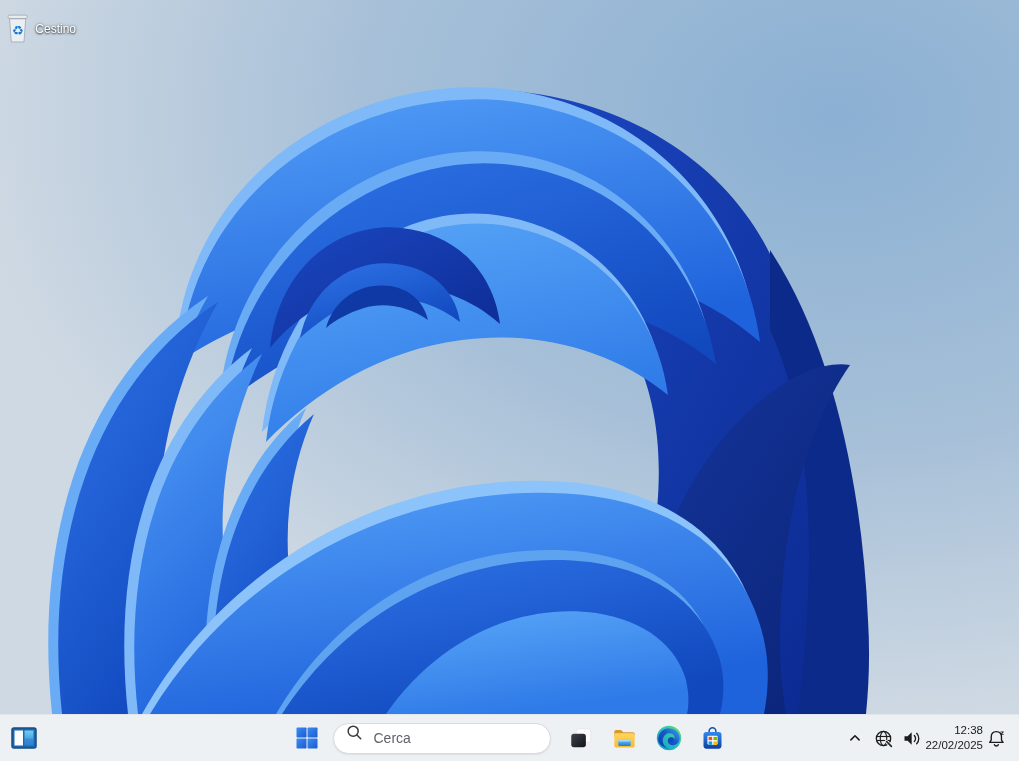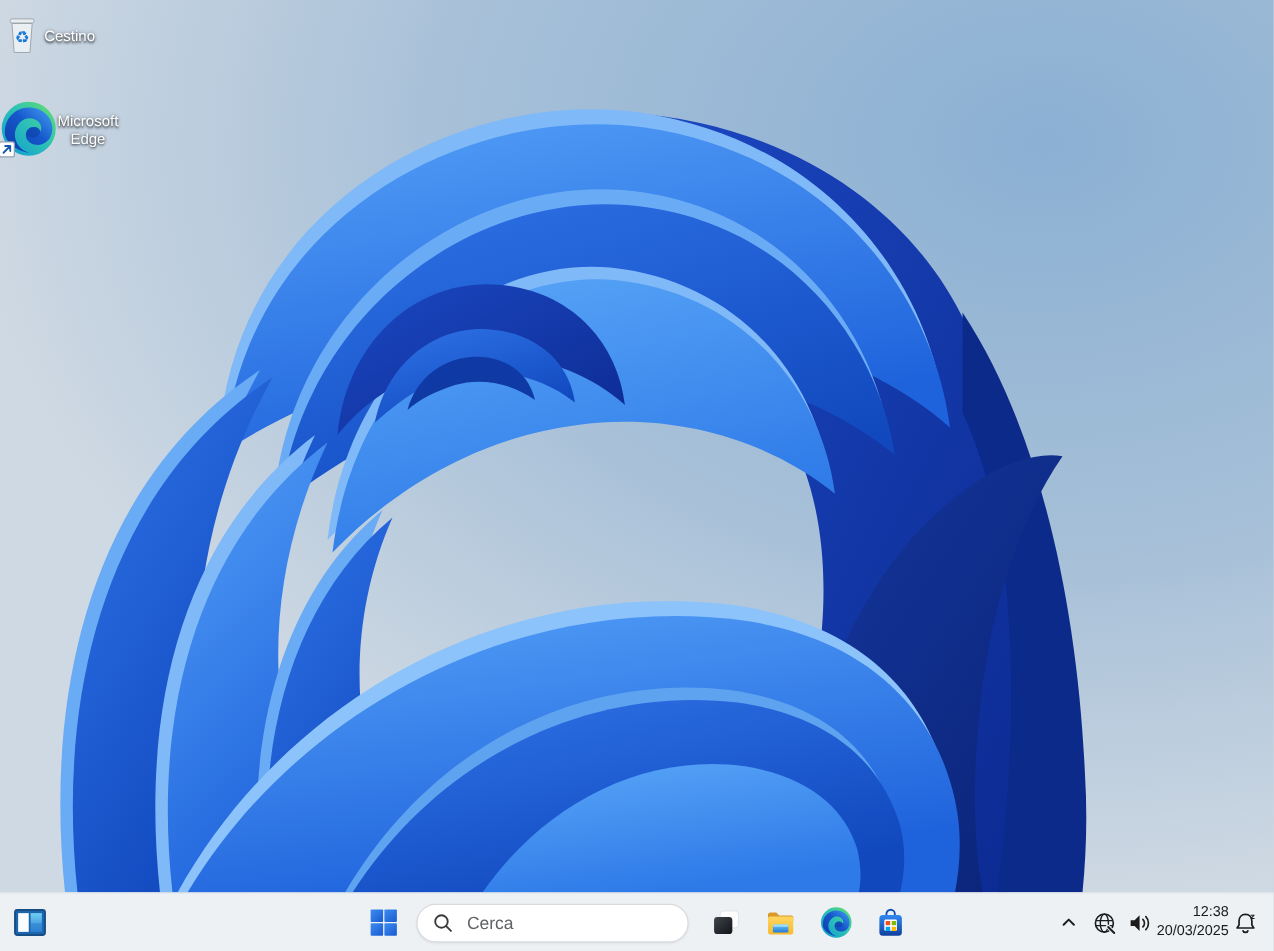--- a/index.html
+++ b/index.html
@@ -48,21 +48,21 @@
   .tb-center {
     position:absolute; left:50%; top:50%; transform:translate(-50%,-50%);
     display:flex; align-items:center;
   }
   .tb-app {
     width:40px; height:40px; display:flex; align-items:center; justify-content:center;
     border-radius:6px; flex:0 0 auto;
   }
   .tb-app + .tb-app { margin-left:4px; }
   .search-box {
-    display:flex; align-items:center;
+    display:flex; 
     width:218px; height:31px; margin:0 10px 0 6px; padding:0 12px;
     background:#ffffff; border:1px solid #d8dadd; border-radius:17px;
     box-shadow:0 1px 2px rgba(0,0,0,.07);
   }
   .search-box input {
     flex:1; border:none; outline:none; background:transparent;
     font-size:14px; color:#333; margin-left:9px; min-width:0; font-family:inherit;
   }
   .search-box input::placeholder { color:#5f6267; }
   .tb-right {
@@ -253,33 +253,20 @@
              C 689,694 689,704 687,714 Z" fill="url(#pBright2)"></path>
   </svg>
 
   <div class="desktop-icons">
     <div class="desktop-icon">
       <svg width="42" height="42" viewBox="0 0 48 48">
         <use href="#binLogo"></use>
       </svg>
       <div class="icon-label">Cestino</div>
     </div>
-    <div class="desktop-icon">
-      <div class="edge-wrap">
-        <svg width="46" height="46" viewBox="0 0 100 100">
-          <use href="#edgeLogo"></use>
-        </svg>
-        <span class="shortcut-badge">
-          <svg width="9" height="9" viewBox="0 0 10 10">
-            <path d="M2,8 L8,2 M3.5,2 H8 V6.5" fill="none" stroke="#1557b0" stroke-width="1.6" stroke-linecap="round" stroke-linejoin="round"></path>
-          </svg>
-        </span>
-      </div>
-      <div class="icon-label">Microsoft Edge</div>
-    </div>
   </div>
 
   <div class="taskbar">
 
     <button class="tb-left">
       <svg width="26" height="22" viewBox="0 0 26 22">
         <rect x="1" y="1" width="24" height="20" rx="2" fill="#1d66ae" stroke="#164e86" stroke-width="1.5"></rect>
         <rect x="3.5" y="3.5" width="8.5" height="15" fill="#fbfcfd"></rect>
         <rect x="13.5" y="3.5" width="9" height="15" fill="url(#gwid)"></rect>
         <rect x="13.5" y="11.5" width="9" height="7" fill="#2e7fd0" opacity="0.55"></rect>
@@ -341,21 +328,21 @@
       </button>
       <button class="tray-btn">
         <svg width="21" height="21" viewBox="0 0 24 24">
           <path d="M4,9.3 v5.4 h3.6 l4.6,4.5 v-14.4 l-4.6,4.5 Z" fill="#1c1c1c"></path>
           <path d="M15.2,8.6 c1.9,1.9 1.9,5 0,6.9" fill="none" stroke="#1c1c1c" stroke-width="1.5" stroke-linecap="round"></path>
           <path d="M17.9,6.1 c3.2,3.2 3.2,8.7 0,11.9" fill="none" stroke="#1c1c1c" stroke-width="1.5" stroke-linecap="round"></path>
         </svg>
       </button>
       <button class="clock">
         <span>12:38</span>
-        <span>20/03/2025</span>
+        <span>22/02/2025</span>
       </button>
       <button class="tray-btn">
         <svg width="22" height="22" viewBox="0 0 24 24">
           <path d="M11.3,5 c-3.4,0 -5.6,2.4 -5.6,5.8 v3.4 l-1.7,2.6 h14.6 l-1.7,-2.6 v-3.4 c0,-3.4 -2.2,-5.8 -5.6,-5.8 Z" fill="none" stroke="#1c1c1c" stroke-width="1.5" stroke-linejoin="round"></path>
           <path d="M9.2,19.3 a2.2,2 0 0 0 4.2,0" fill="none" stroke="#1c1c1c" stroke-width="1.5" stroke-linecap="round"></path>
           <text x="15.6" y="8.6" font-size="7" font-weight="700" fill="#1c1c1c" font-family="DejaVu Sans, sans-serif">z</text>
         </svg>
       </button>
     </div>
   </div>

